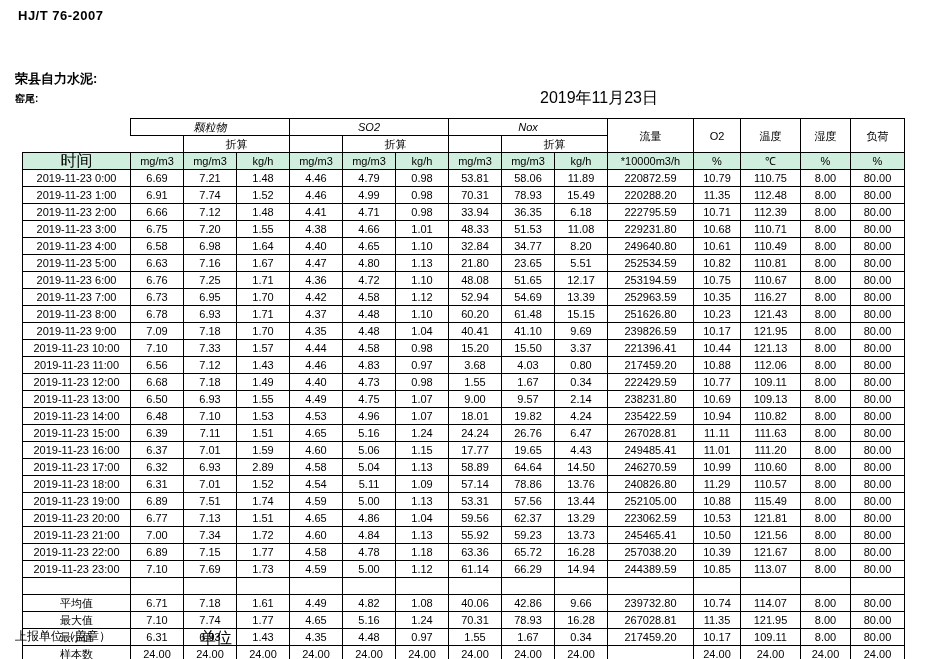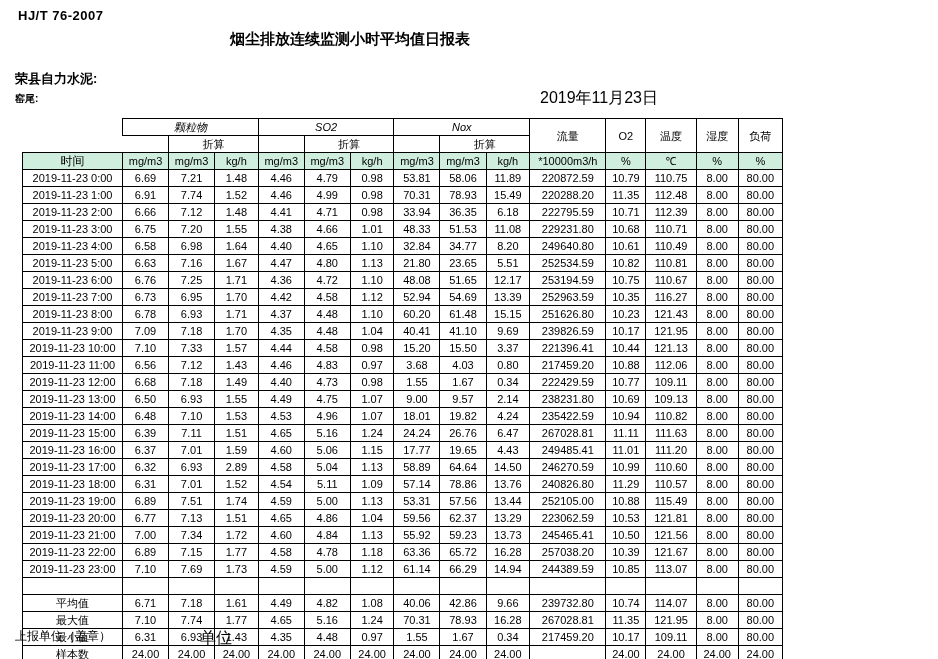--- a/index.html
+++ b/index.html
@@ -10,21 +10,21 @@
     width: 938px;
     height: 659px;
     background: #ffffff;
     font-family: "Liberation Sans", sans-serif;
     font-size: 11px;
     color: #000000;
     overflow: hidden;
   }
   .page {
     position: relative;
-    width: 783px;
+    width: 938px;
     height: 659px;
   }
   .std-code {
     position: absolute;
     left: 18px;
     top: 8px;
     font-size: 13px;
     font-weight: bold;
     letter-spacing: 0.5px;
   }
@@ -84,21 +84,21 @@
     height: 17px;
     line-height: 17px;
   }
   .unit-row td {
     background: #cfeedd;
     height: 17px;
     line-height: 17px;
     font-size: 10px;
   }
   .unit-row td.time-hdr {
-    font-size: 12px;
+    font-size: 16px;
   }
   .num {
     text-align: right;
     padding-right: 8px;
   }
   .timecell {
     text-align: right;
     padding-right: 6px;
     font-size: 11px;
   }
@@ -131,21 +131,20 @@
     font-size: 16px;
     text-align: center;
   }
 </style>
 </head>
 <body>
 
 <div class="page">
 
   <div class="std-code">HJ/T  76-2007</div>
-  <div class="doc-title">烟尘排放连续监测小时平均值日报表</div>
   <div class="company">荣县自力水泥:</div>
   <div class="device">窑尾:</div>
   <div class="report-date">2019年11月23日</div>
 
   <table class="main">
     <colgroup>
       <col style="width:108px">
       <col style="width:53px">
         <col style="width:53px">
         <col style="width:53px">

